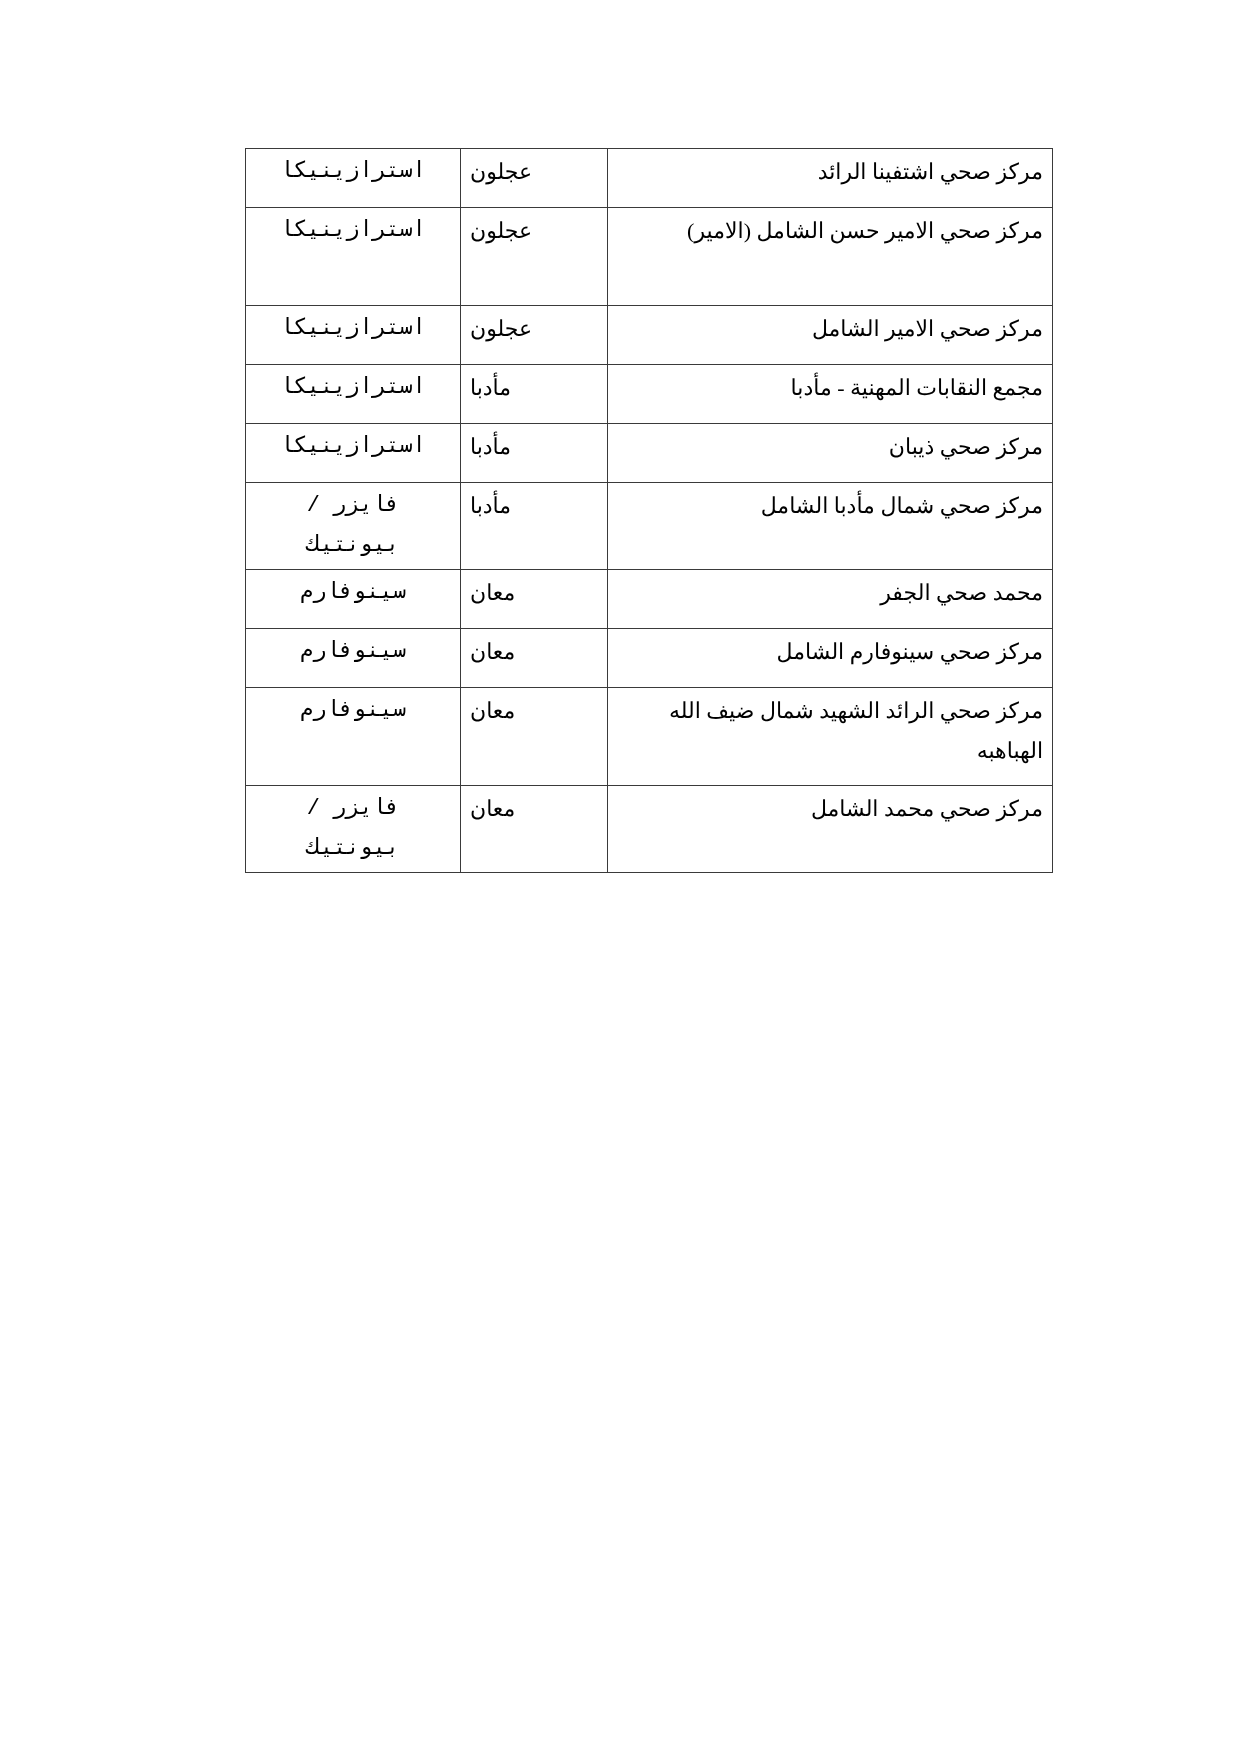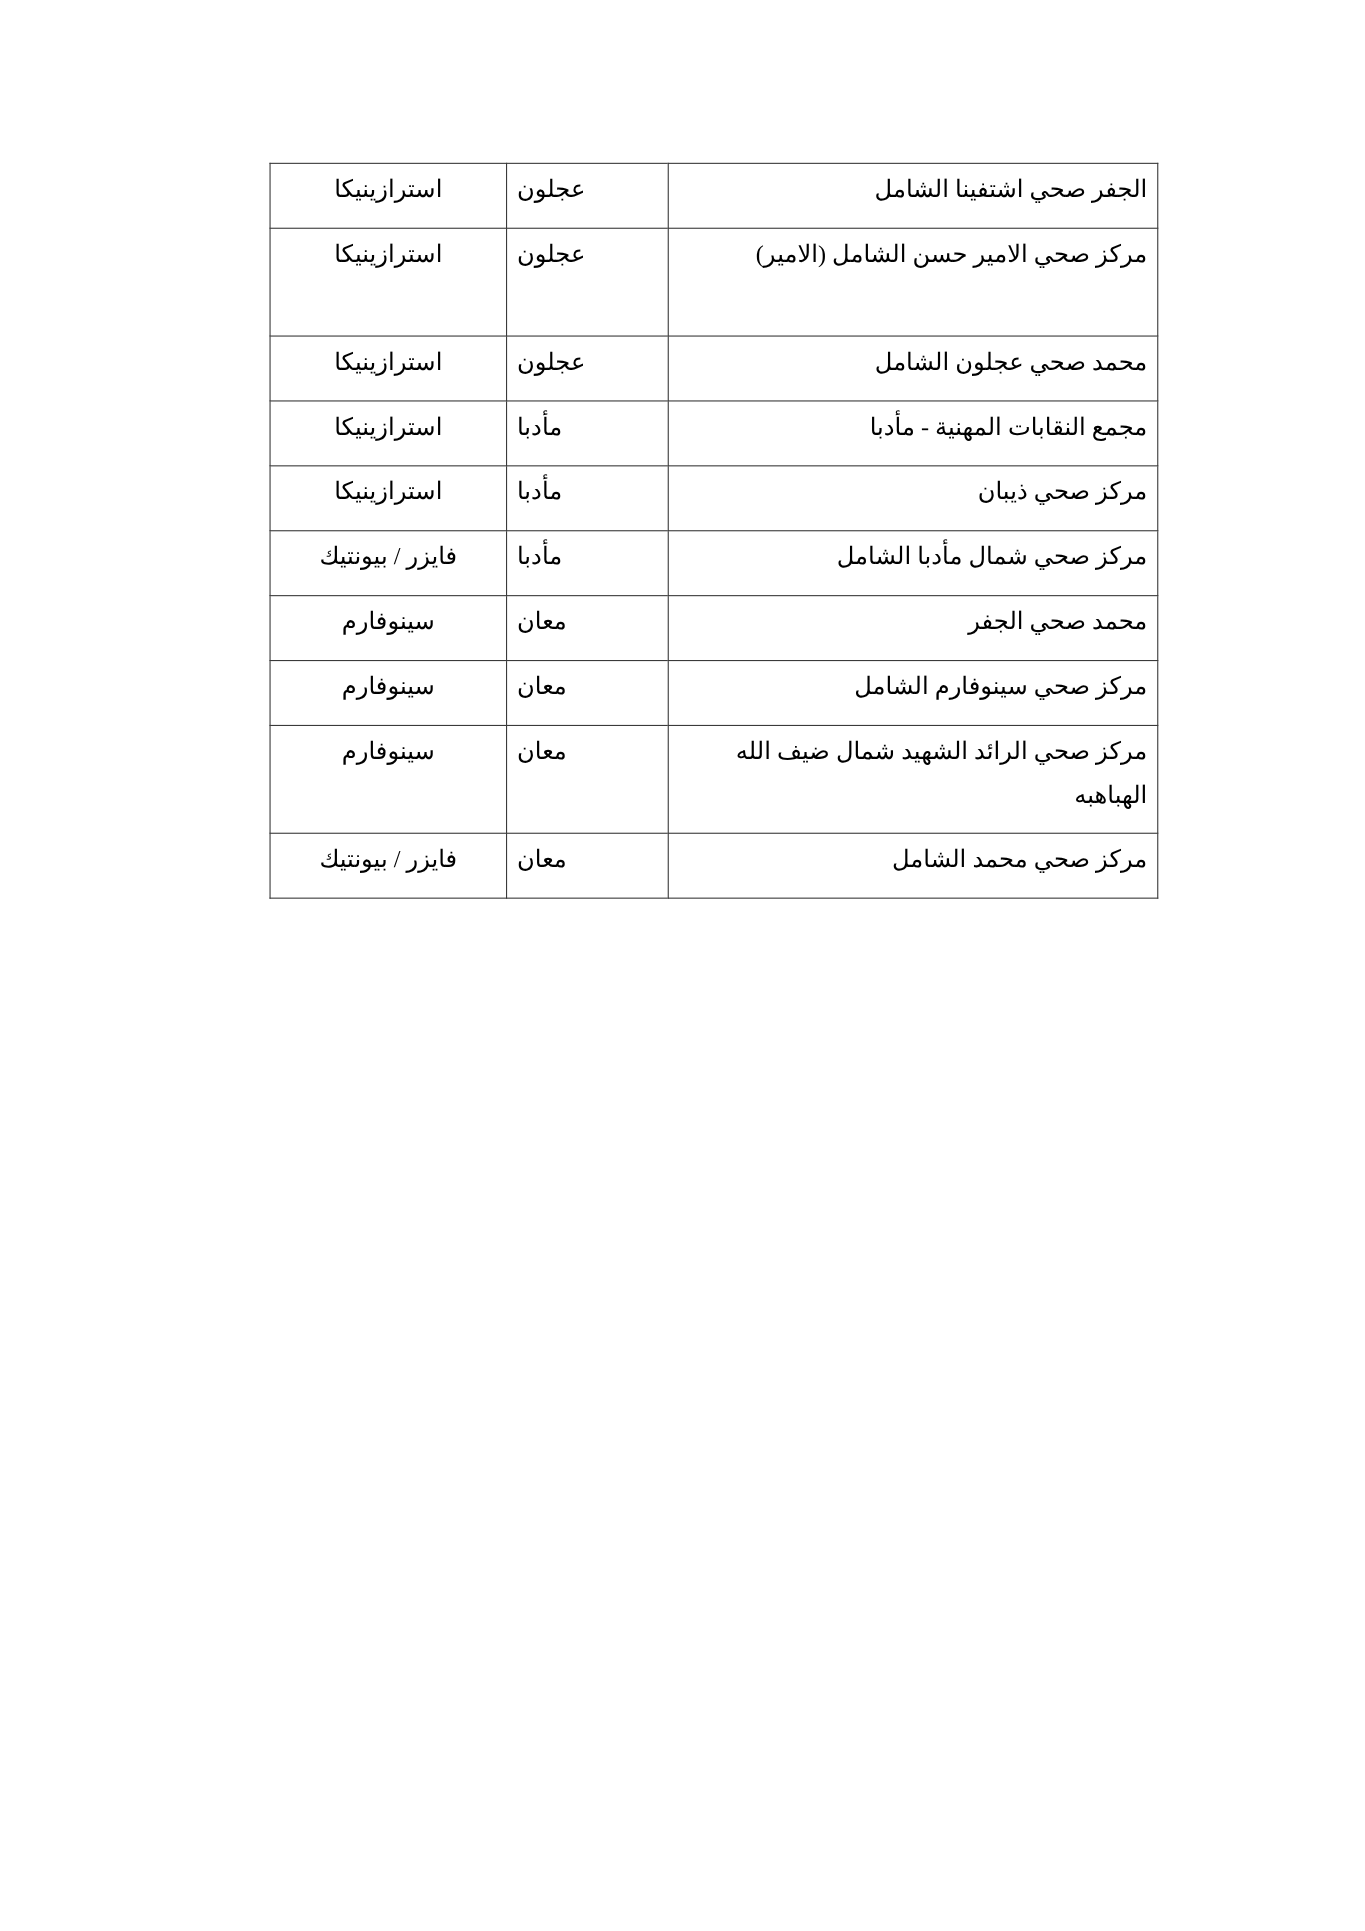--- a/index.html
+++ b/index.html
@@ -33,45 +33,45 @@
   table.doc-table td {
     border: 1px solid #3a3a3a;
     vertical-align: top;
     padding: 3px 9px 3px 9px;
     overflow: hidden;
   }
   tr.row-single { height: 59px; }
   tr.row-double { height: 98px; }
   td.cell-name { text-align: right; }
   td.cell-gov  { text-align: left; }
-  td.cell-vax  { text-align: center; }
+  td.cell-vax  { text-align: center; font-family: Liberation Mono, monospace; }
 </style>
 </head>
 <body>
 
 <div class="page">
   <table class="doc-table">
     <colgroup>
       <col class="col-name">
       <col class="col-gov">
       <col class="col-vax">
     </colgroup>
     <tbody>
       <tr class="row-single">
-        <td class="cell-name">الجفر صحي اشتفينا الشامل</td>
+        <td class="cell-name">مركز صحي اشتفينا الرائد</td>
         <td class="cell-gov">عجلون</td>
         <td class="cell-vax">استرازينيكا</td>
       </tr>
       <tr class="row-double">
         <td class="cell-name">مركز صحي الامير حسن الشامل (الامير)</td>
         <td class="cell-gov">عجلون</td>
         <td class="cell-vax">استرازينيكا</td>
       </tr>
       <tr class="row-single">
-        <td class="cell-name">محمد صحي عجلون الشامل</td>
+        <td class="cell-name">مركز صحي الامير الشامل</td>
         <td class="cell-gov">عجلون</td>
         <td class="cell-vax">استرازينيكا</td>
       </tr>
       <tr class="row-single">
         <td class="cell-name">مجمع النقابات المهنية - مأدبا</td>
         <td class="cell-gov">مأدبا</td>
         <td class="cell-vax">استرازينيكا</td>
       </tr>
       <tr class="row-single">
         <td class="cell-name">مركز صحي ذيبان</td>

